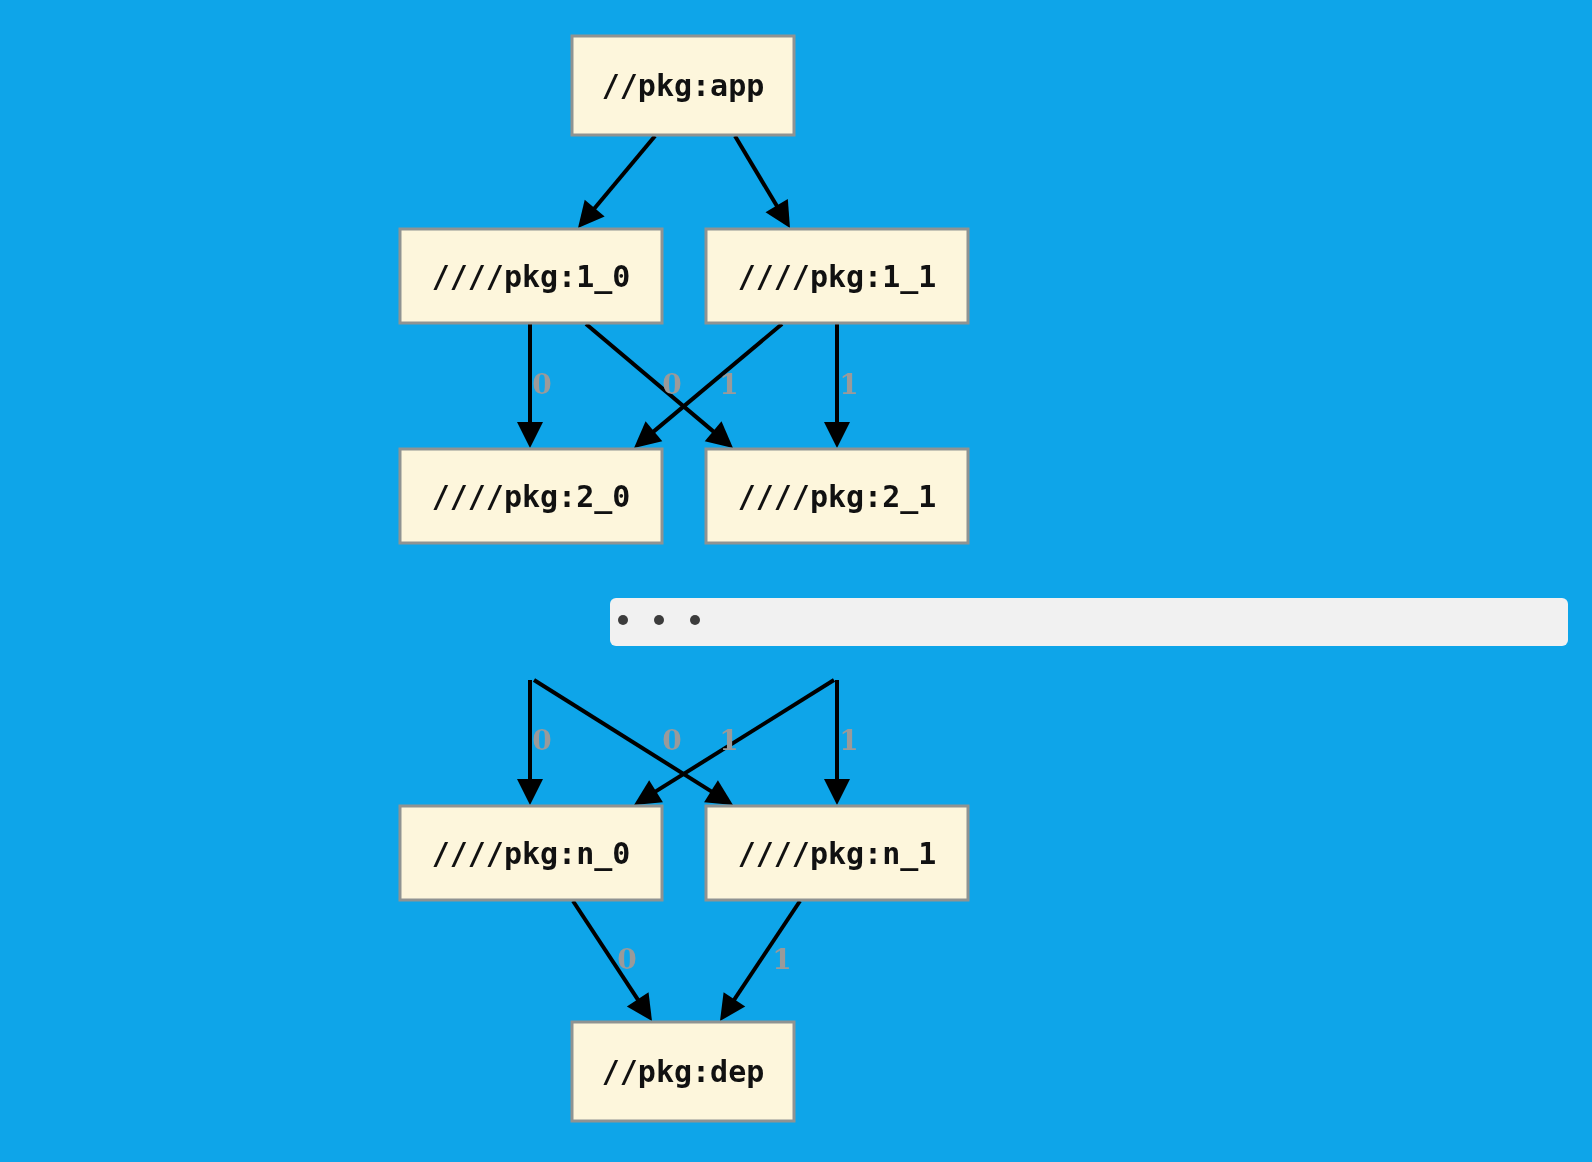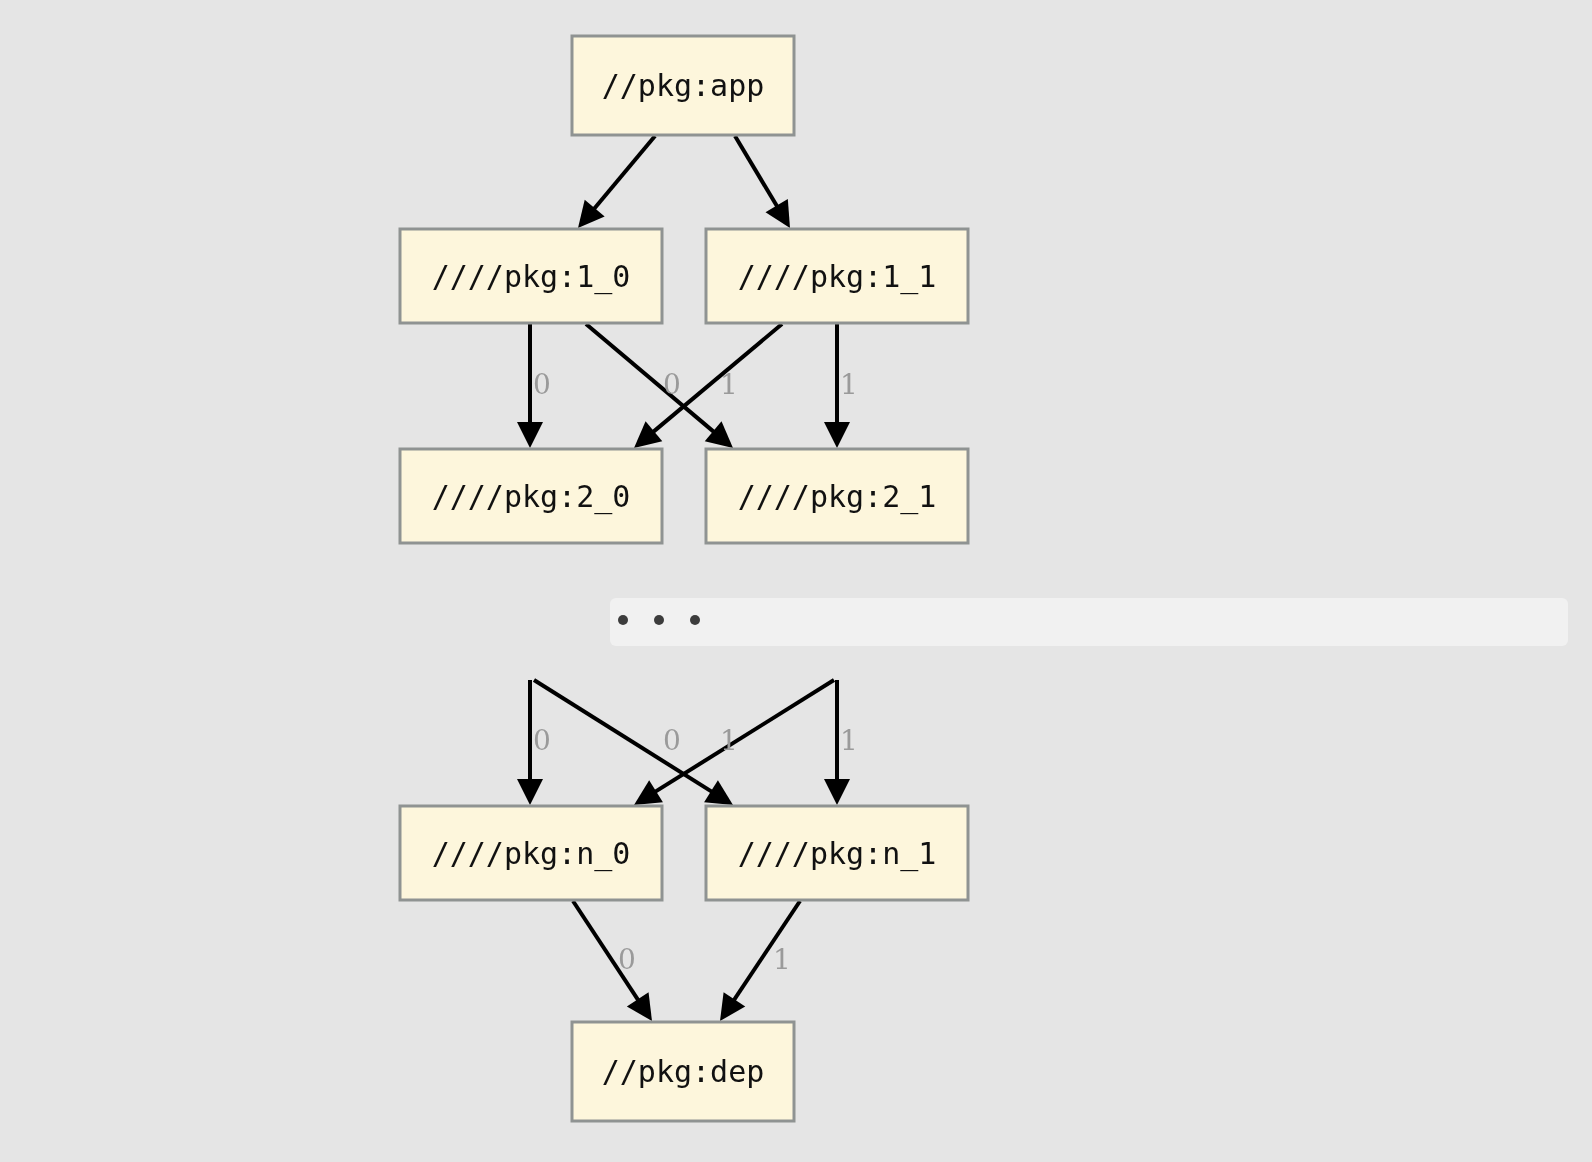--- a/index.html
+++ b/index.html
@@ -7,22 +7,23 @@
     padding: 0;
     background: #ffffff;
   }
   body {
     font-family: "DejaVu Sans Mono", "Liberation Mono", monospace;
   }
   #canvas {
     position: relative;
     width: 1592px;
     height: 1162px;
-    background: #e5e5e5;
+    background: #0ea5e9;
     overflow: hidden;
+    font-weight: bold;
   }
   svg#graph {
     position: absolute;
     left: 0;
     top: 0;
     width: 1592px;
     height: 1162px;
   }
   .node-rect {
     fill: #fdf6dc;

